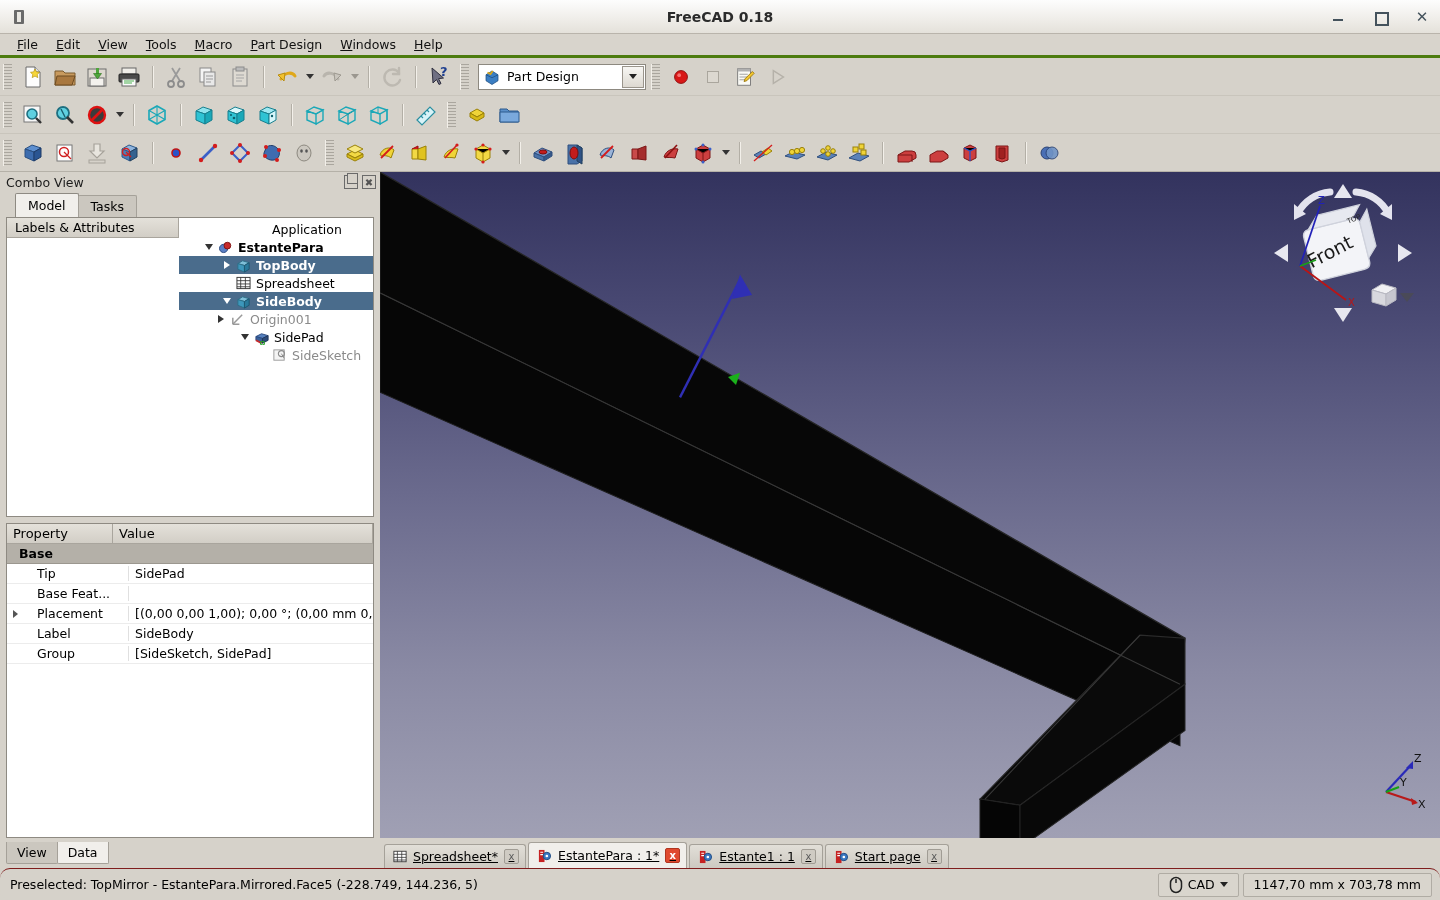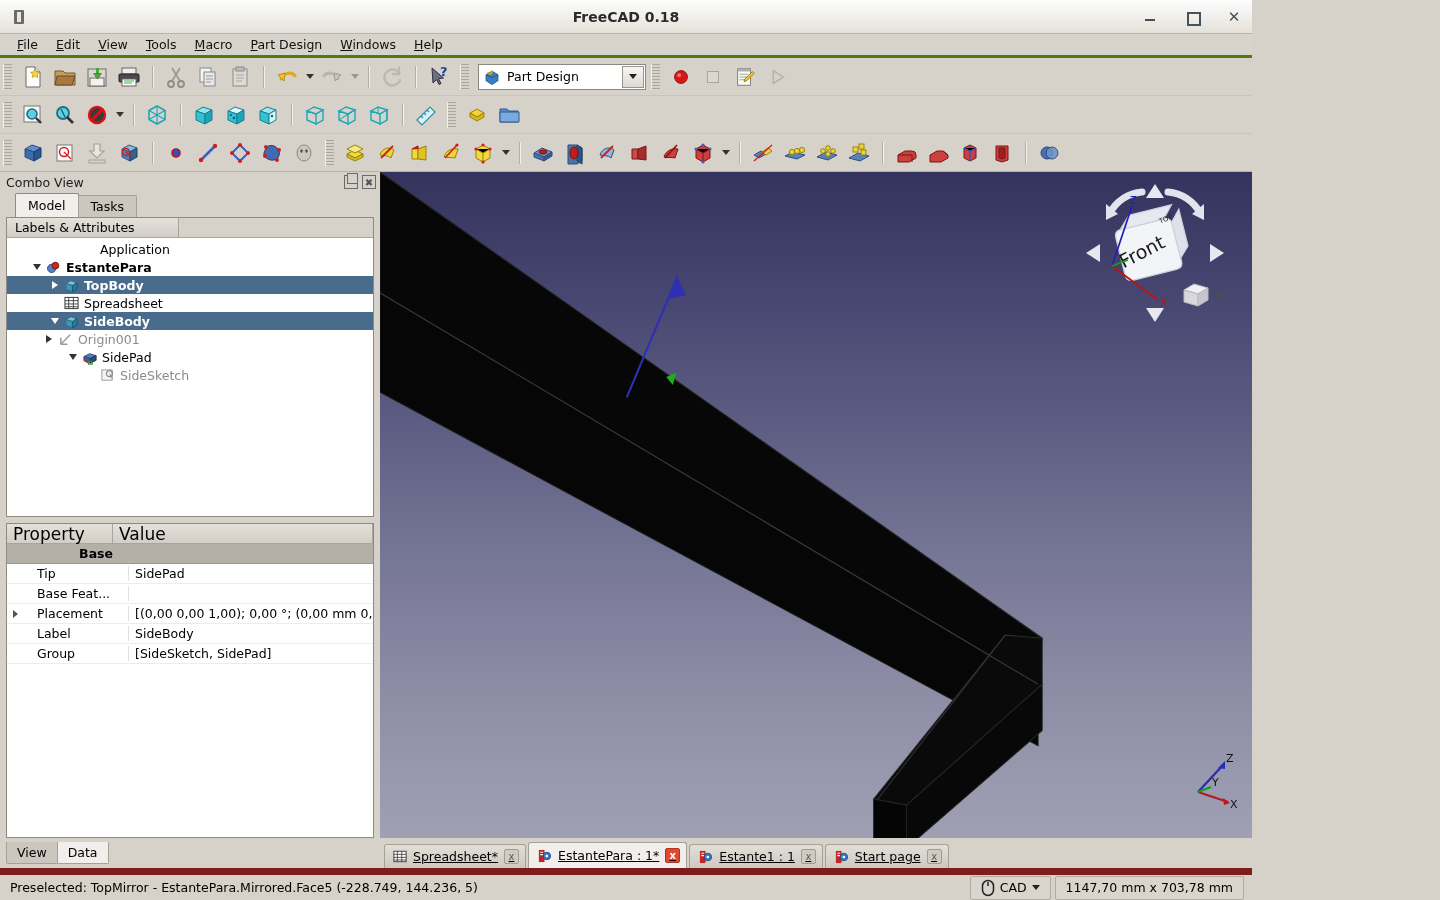--- a/index.html
+++ b/index.html
@@ -1,21 +1,21 @@
 <!DOCTYPE html>
 <html><head>
 <meta charset="utf-8">
 <style>
   * { box-sizing: border-box; margin: 0; padding: 0; }
   html, body {
     width: 1440px; height: 900px; overflow: hidden;
     font-family: "DejaVu Sans", "Liberation Sans", sans-serif;
     font-size: 12px; background: #d6d2ca; color: #000;
   }
-  #app { width: 1252px; height: 900px; display: flex; flex-direction: column; position: relative; }
+  #app { width: 1440px; height: 900px; display: flex; flex-direction: column; position: relative; }
 
   
   .titlebar {
     height: 34px; flex: 0 0 34px; position: relative;
     background: linear-gradient(to bottom,#fdfdfd 0%, #f0eeea 55%, #e4e1da 100%);
     border-bottom: 1px solid #b9b4ab;
     display: flex; align-items: center;
   }
   .title-text {
     position: absolute; left: 0; right: 0; text-align: center;
@@ -94,21 +94,21 @@
   .tabs-row { height: 25px; display: flex; align-items: flex-end; padding-left: 15px; text-align: right; }
   .mtab {
     height: 22px; padding: 0 12px; display:flex; align-items:center; font-size:12.5px;
     background: #cbc7bf; border: 1px solid #a5a199; border-bottom: none; margin-right: -1px;
     border-radius: 2px 2px 0 0; cursor: default;
   }
   .mtab.active { background: #f1efeb; height: 24px; border-color:#8e8a82; }
 
   .treebox {
     flex: 0 0 auto; height: 300px; margin: 0 6px 0 6px; background: #fff;
-    border: 1px solid #8e8a82; display: flex; flex-direction: column; overflow: hidden;
+    border: 1px solid #8e8a82; display: flex; flex-direction: row; overflow: hidden;
   }
   .tree-header {
     height: 20px; display: flex; align-items: center; background: #d6d2ca;
     border-bottom: 1px solid #a9a59d;
   }
   .tree-header .hcell {
     padding: 0 8px; height: 19px; display:flex; align-items:center; font-size:12.5px;
     background: linear-gradient(to bottom,#e4e1da,#d2cec6); border-right: 1px solid #a9a59d; min-width: 172px;
   }
   .tree-body { flex: 1; overflow: hidden; background: #fff; padding-top: 2px; }
@@ -124,28 +124,28 @@
   .trow.sel .twig .tri-r { border-left-color:#fff; }
   .trow.sel .twig .tri-d { border-top-color:#fff; }
   .ticon { width:17px; height:16px; display:flex; align-items:center; justify-content:center; }
 
   .propbox {
     flex: 1 1 auto; margin: 6px 6px 0 6px; background: #fff; border: 1px solid #8e8a82;
     display: flex; flex-direction: column; overflow: hidden; min-height: 0;
   }
   .prop-header { height: 20px; display: flex; background: #d6d2ca; border-bottom: 1px solid #a9a59d; }
   .prop-header div {
-    display:flex; align-items:center; padding: 0 6px; font-size: 17px;
+    display:flex; align-items:center; padding: 0 6px; font-size: 13px;
     background: linear-gradient(to bottom,#e4e1da,#d2cec6); border-right: 1px solid #a9a59d;
   }
   .ph-name { width: 106px; } .ph-val { flex: 1; }
   .prop-body { flex:1; background:#fff; }
   .prow { height: 20px; display: flex; align-items: center; font-size: 12.5px; border-bottom: 1px solid #ececec; }
   .prow.group { background: #b4b0a8; font-weight: bold; border-bottom: 1px solid #9b978f; }
-  .prow.group .pn { padding-left: 26px; text-align: right; }
+  .prow.group .pn { padding-left: 12px; }
   .pexp { width: 16px; display:flex; align-items:center; justify-content:center; }
   .pexp .tri-r { border-top:4px solid transparent;border-bottom:4px solid transparent;border-left:5px solid #555; }
   .pn { width: 106px; padding-left: 14px; overflow:hidden; white-space:nowrap; }
   .prow:not(.group) .pn { border-right: 1px solid #e0e0e0; }
   .pv { flex:1; padding-left: 6px; overflow:hidden; white-space:nowrap; }
 
   .vd-tabs { height: 26px; display: flex; align-items: flex-start; padding-left: 6px; margin-top: 4px; }
   .vdtab {
     height: 22px; padding: 0 10px; display:flex; align-items:center; font-size:12.5px;
     background:#cbc7bf; border:1px solid #a5a199; border-top:none; margin-right:-1px;
@@ -173,21 +173,21 @@
   .dtab.active { background: #f1efeb; height: 26px; }
   .dtab .closebox {
     width: 15px; height: 15px; border: 1px solid #a09c94; background: #cfcbc3;
     font-size: 10px; line-height: 13px; text-align: center; color: #5a5a5a; border-radius: 2px;
   }
   .dtab.active .closebox { background:#e04a2f; color:#fff; border-color:#b03520; font-weight:bold;}
 
   
   .statusbar {
     height: 32px; flex: 0 0 32px; display: flex; align-items: center;
-    background: #d6d2ca; border-top: 7px solid #7f1d1d; font-size: 12.5px;
+    background: #d6d2ca; border-top: 1px solid #7f1d1d; font-size: 12.5px; border-radius: 10px;
   }
   .status-msg { flex: 1; padding-left: 10px; }
   .status-cell {
     height: 24px; display: flex; align-items: center; gap: 5px; padding: 0 10px;
     border: 1px solid #b0aca4; border-radius: 2px; margin-right: 4px; background: #d9d5cd;
   }
   .status-cell.last { margin-right: 8px; }
 </style>
 </head>
 <body>

